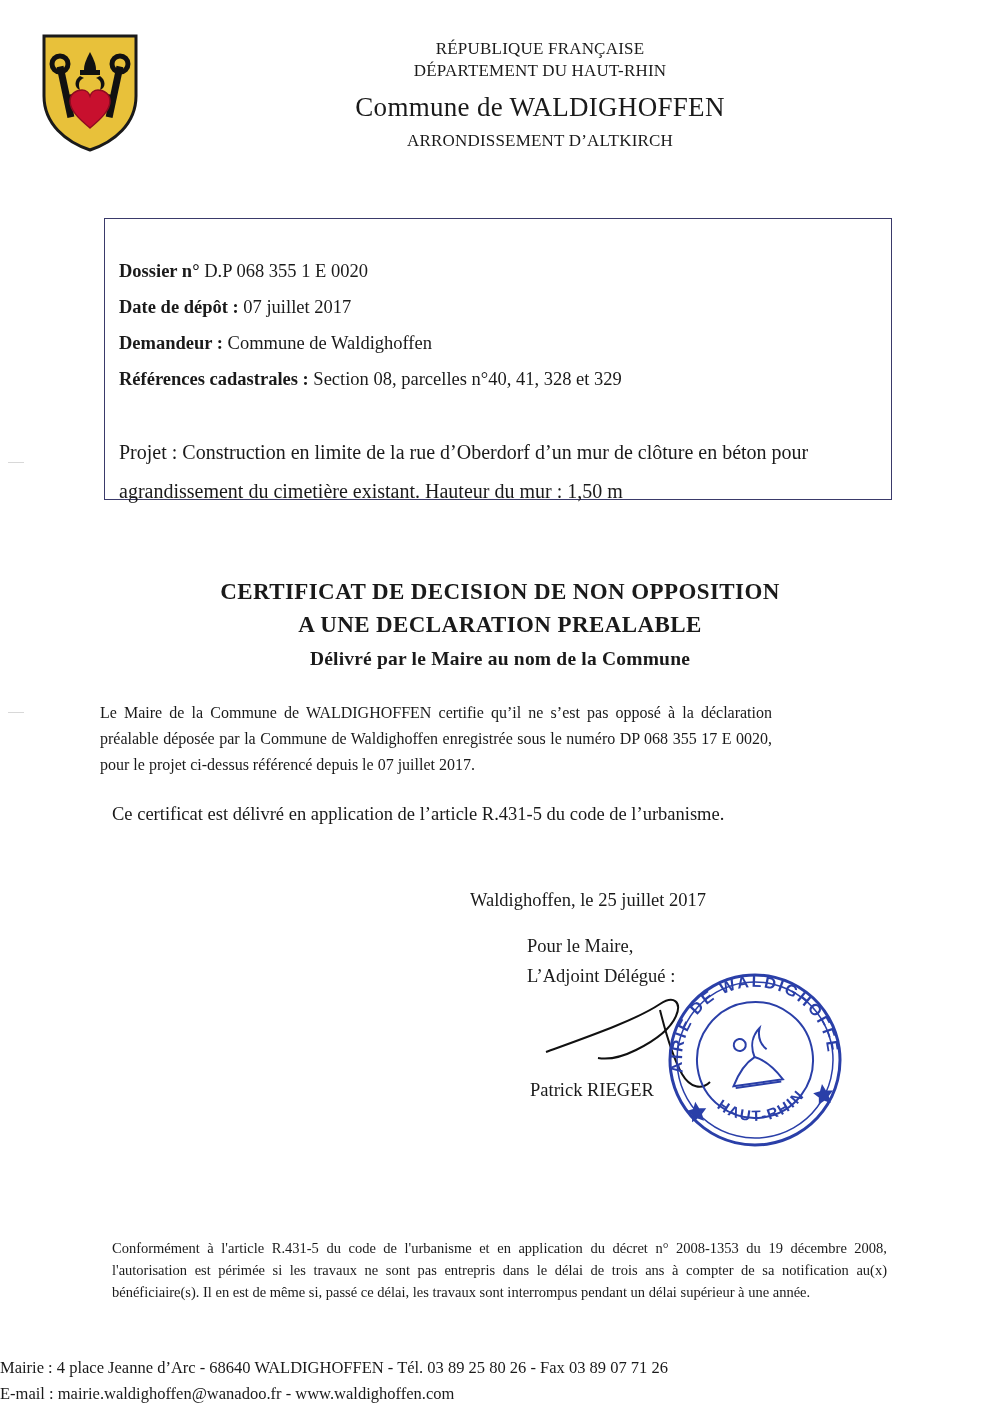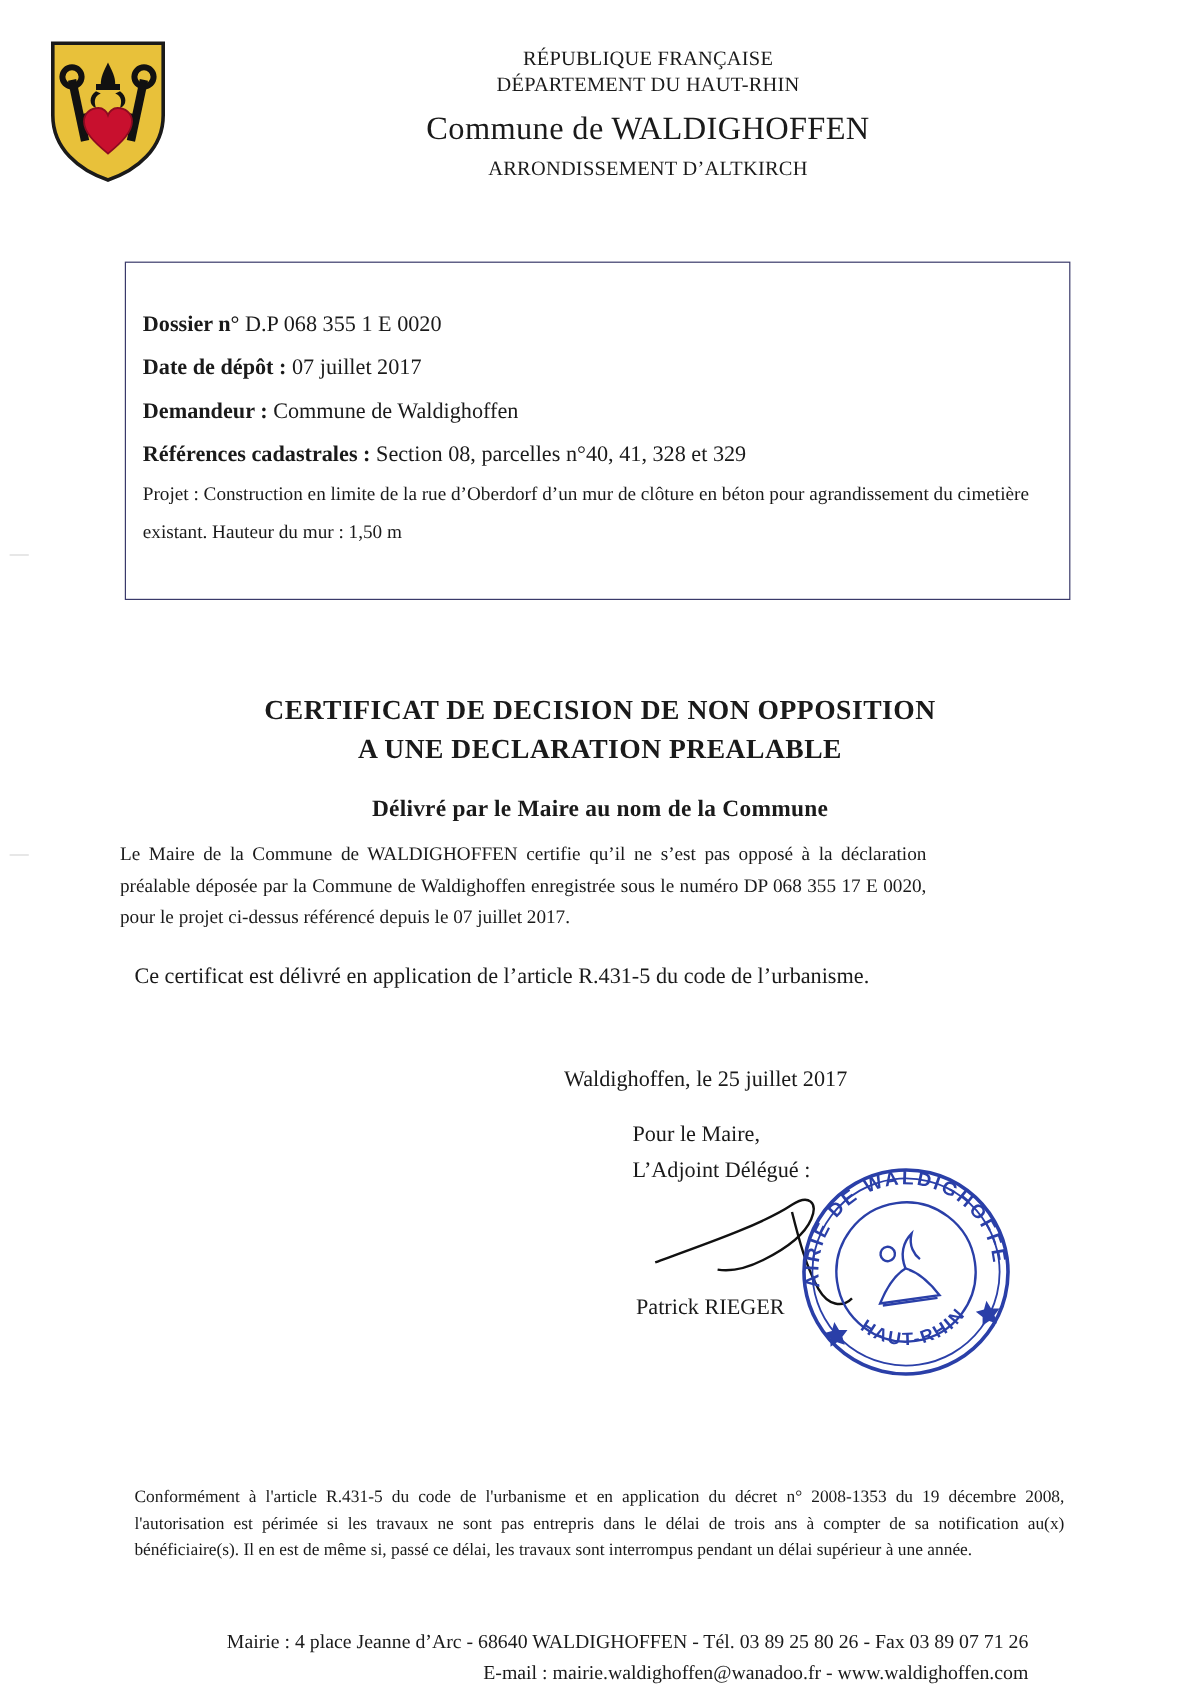--- a/index.html
+++ b/index.html
@@ -73,43 +73,44 @@
   }
   .info-line {
     font-size: 18.5px;
     line-height: 1.95;
     white-space: nowrap;
   }
   .info-line .lbl {
     font-weight: bold;
   }
   .info-wrap {
-    font-size: 16px;
+    font-size: 20px;
     line-height: 1.95;
     white-space: normal;
+    margin-top: 36px;
   }
 
   
   .title-block {
     position: absolute;
     left: 0;
     top: 575px;
     width: 1000px;
     text-align: center;
   }
   .title-1, .title-2 {
     font-weight: bold;
     font-size: 23px;
     letter-spacing: 0.4px;
     line-height: 1.45;
   }
   .title-3 {
     font-weight: bold;
     font-size: 19.5px;
-    margin-top: 22px;
+    margin-top: 6px;
     letter-spacing: 0.2px;
   }
 
   
   .para1 {
     position: absolute;
     left: 100px;
     top: 700px;
     width: 672px;
     font-size: 16px;
@@ -175,21 +176,21 @@
     line-height: 1.5;
     text-align: justify;
   }
 
   
   .footer {
     position: absolute;
     left: 0;
     top: 1355px;
     width: 857px;
-    text-align: right;
+    text-align: left;
     font-size: 16.5px;
     line-height: 1.55;
   }
 
   
   .scan-mark {
     position: absolute;
     background: #d8d8d8;
   }
   .scan-mark.m1 { left: 8px; top: 462px; width: 16px; height: 1px; }

